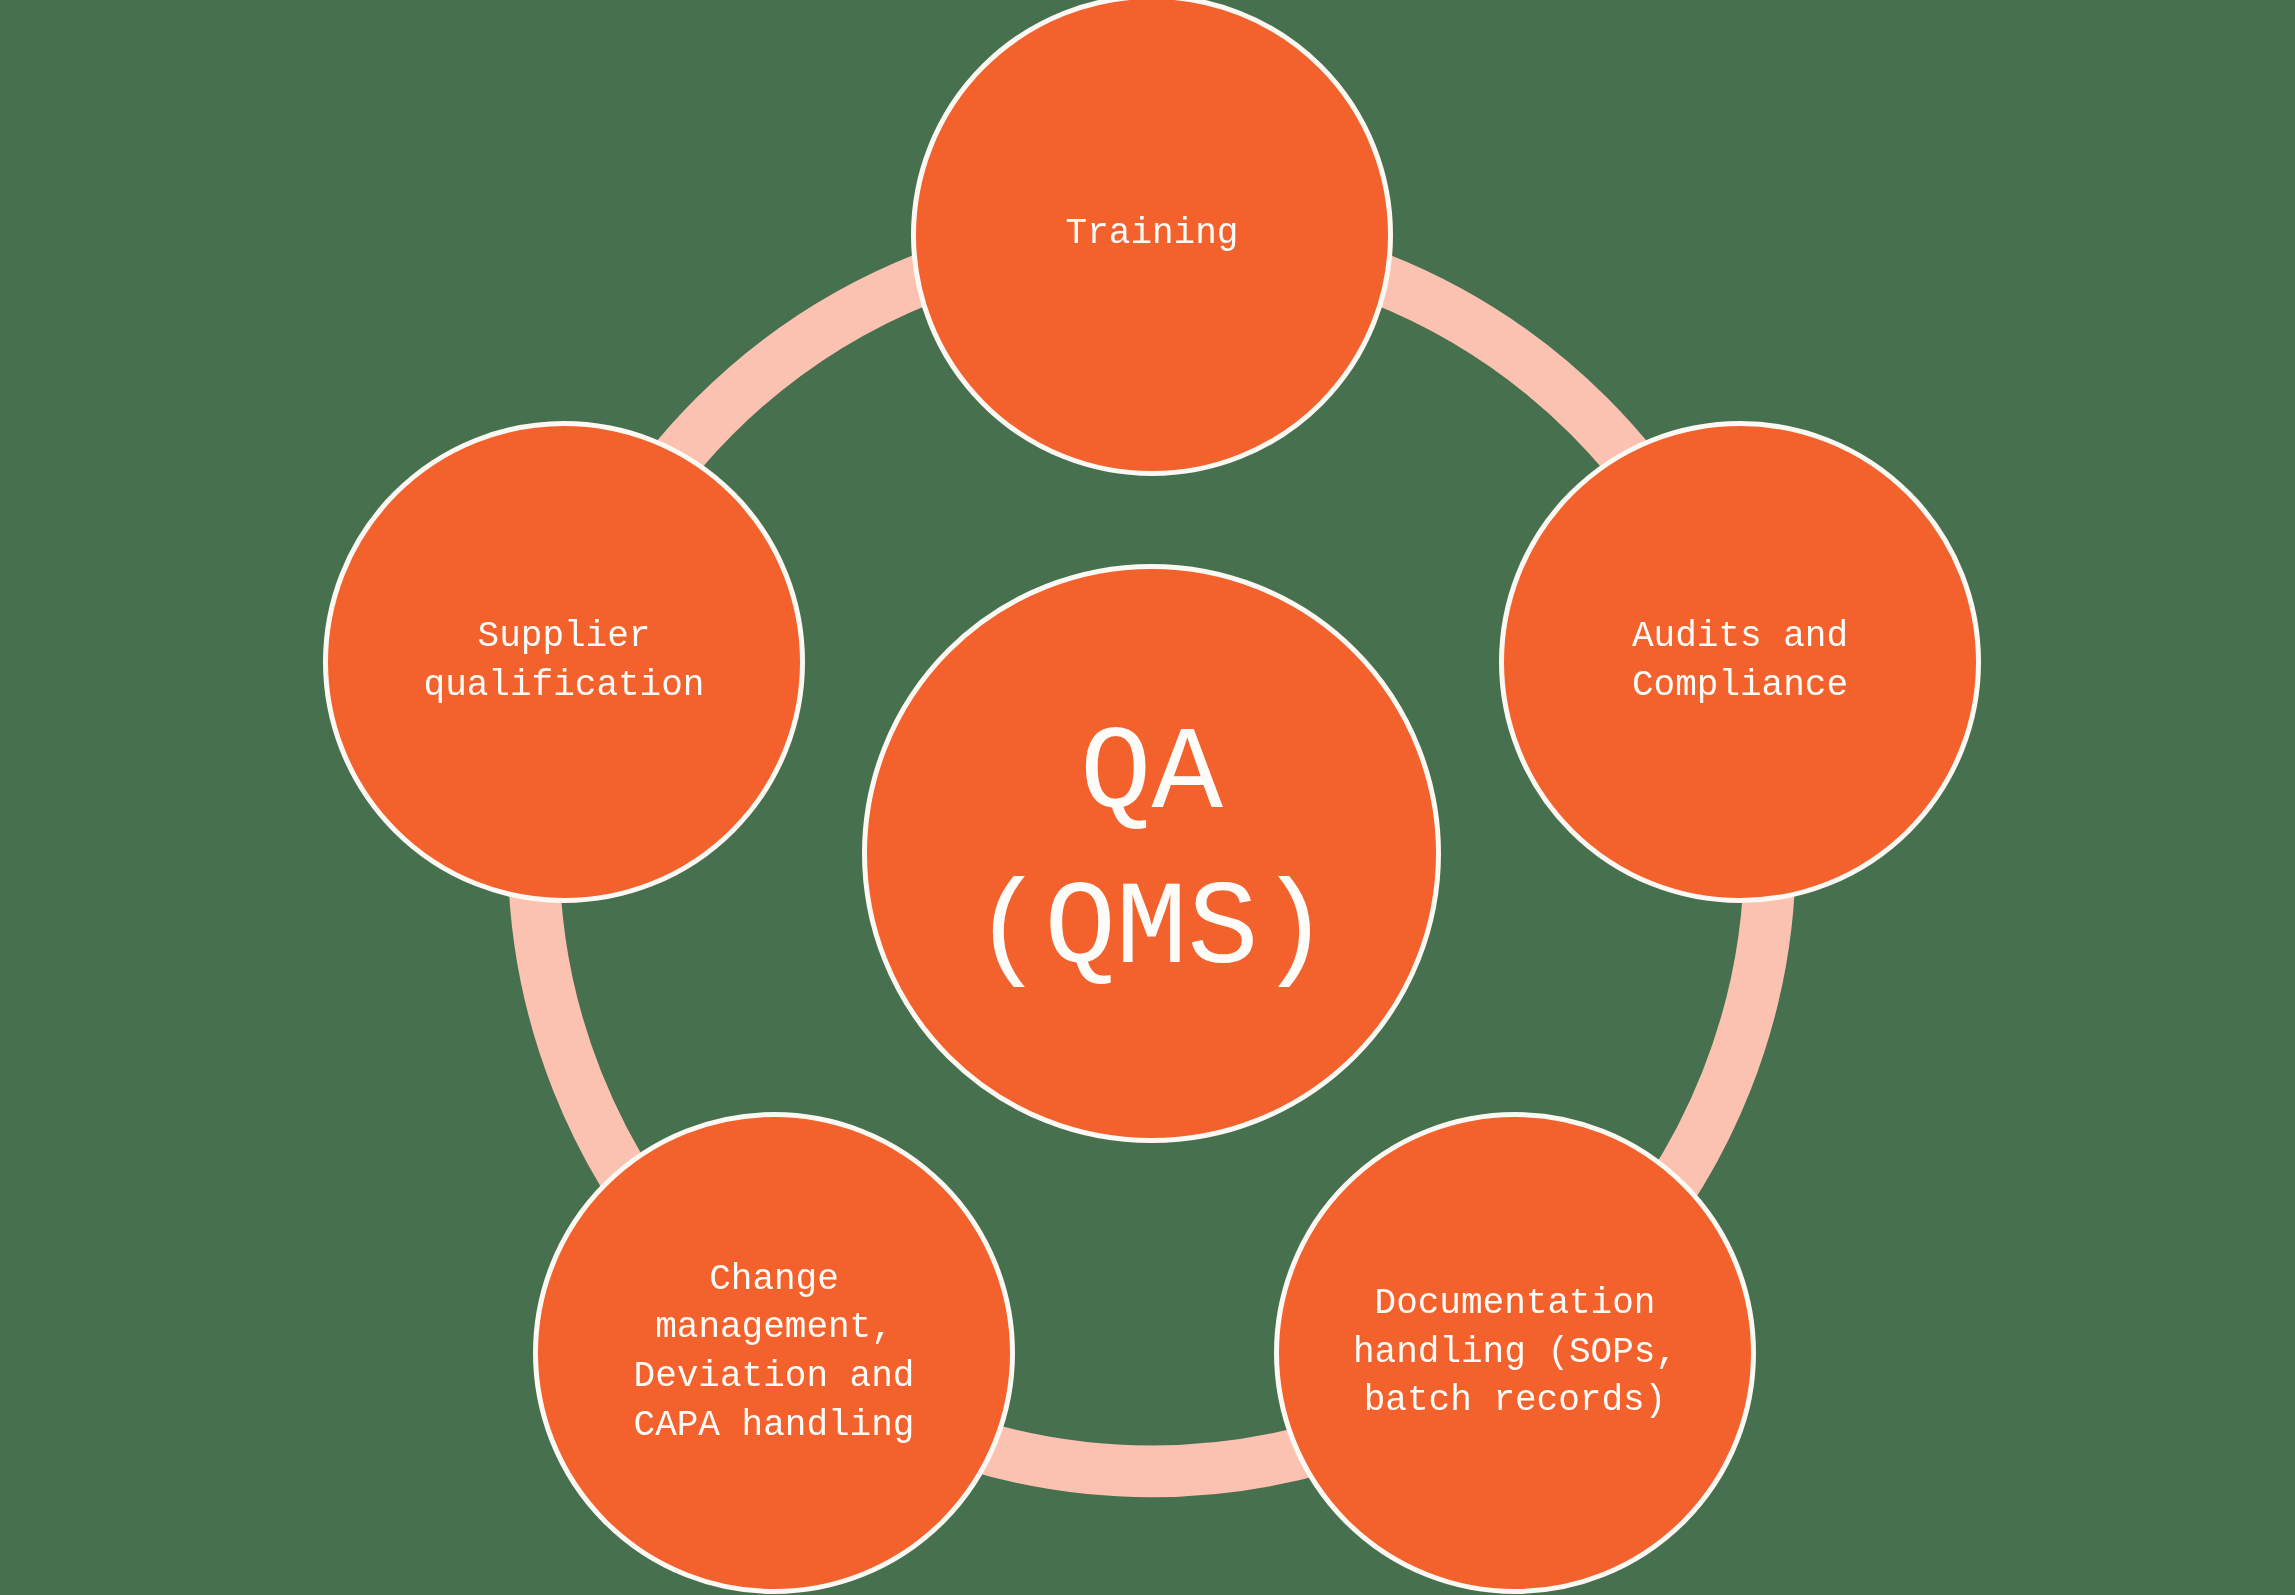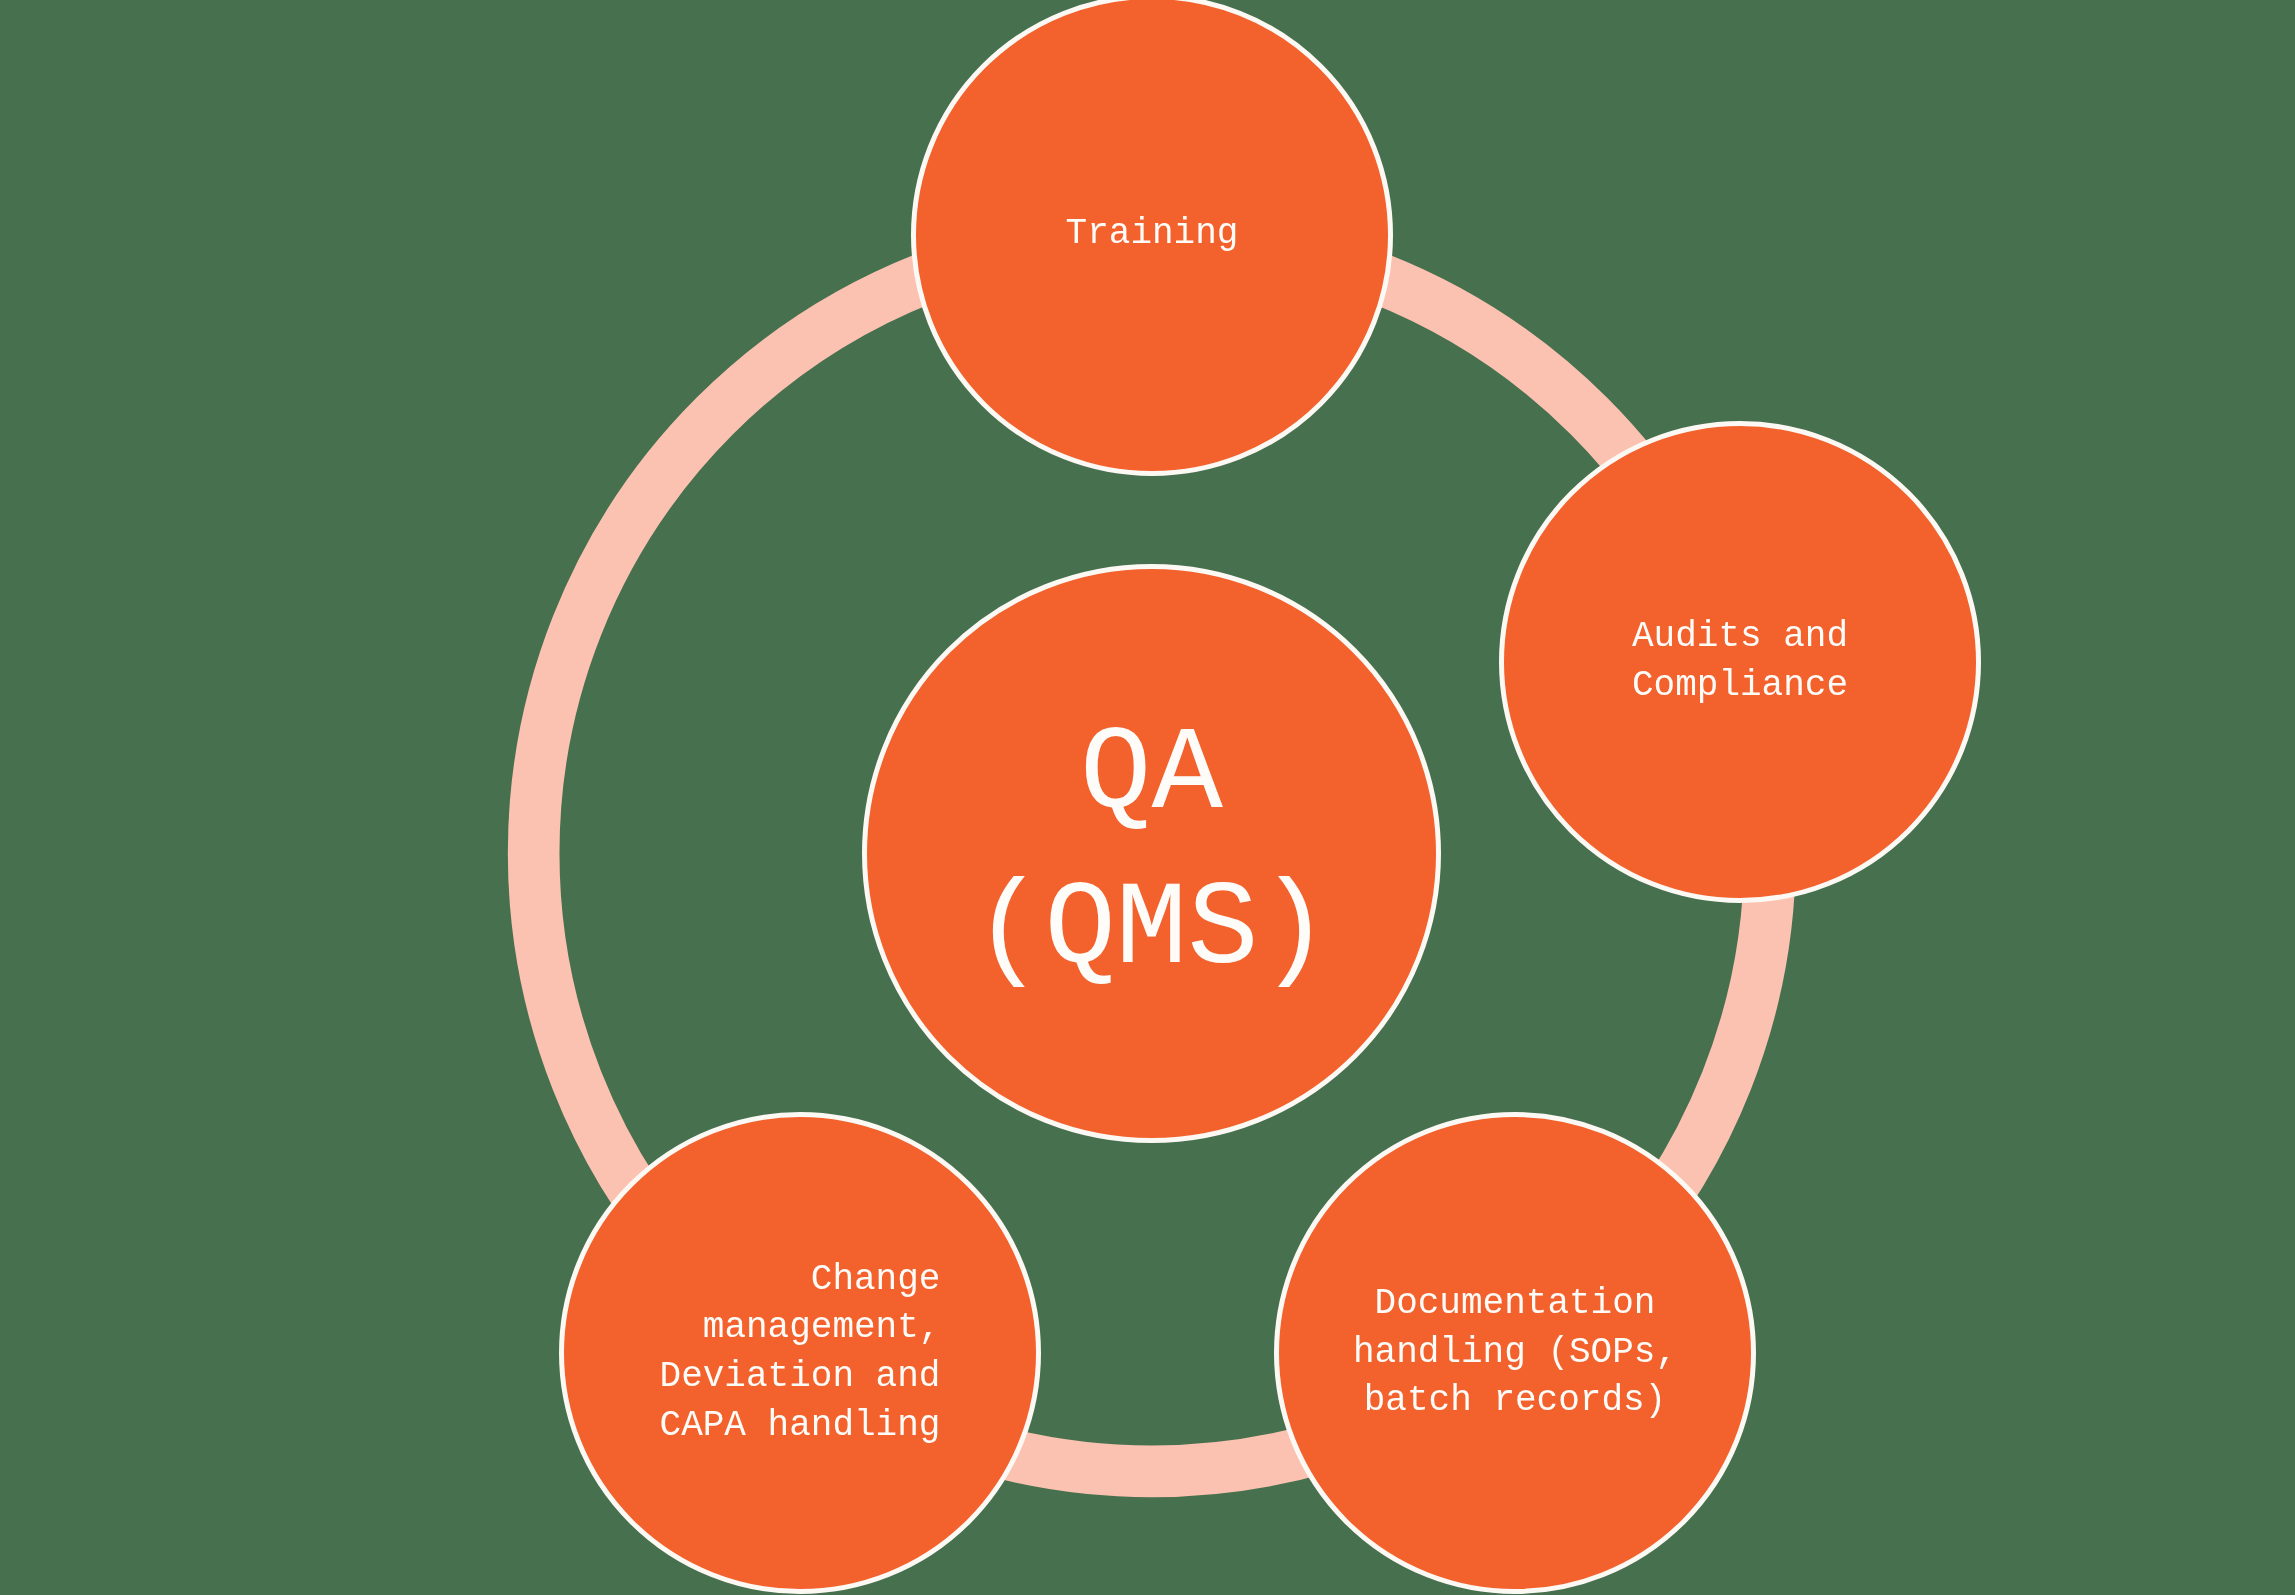--- a/index.html
+++ b/index.html
@@ -51,37 +51,41 @@
     width: 579px;
     height: 579px;
     left: 862px;
     top: 564px;
     font-size: 119px;
     line-height: 1.3;
   }
   .node-training      { left: 911px; top: -6.3px; }
   .node-supplier      { left: 323px;  top: 421px; }
   .node-audits        { left: 1499px; top: 421px; }
-  .node-change        { left: 559px;  top: 1112px; text-align: right; }
+  .node-change        { left: 533px;  top: 1112px; }
   .node-documentation { left: 1274px; top: 1112px; }
   .node-label { white-space: pre-line; }
 </style>
 </head>
 <body>
 
 <div class="canvas">
 
   <svg class="ring-svg" viewBox="0 0 2933 2039">
     <circle cx="1472" cy="1090" r="790"></circle>
   </svg>
 
   <div class="node node-training">
     <span class="node-label">Training</span>
   </div>
 
+  <div class="node node-supplier">
+    <span class="node-label">Supplier
+qualification</span>
+  </div>
 
   <div class="node node-audits">
     <span class="node-label">Audits and
 Compliance</span>
   </div>
 
   <div class="node node-change">
     <span class="node-label">Change
 management,
 Deviation and

